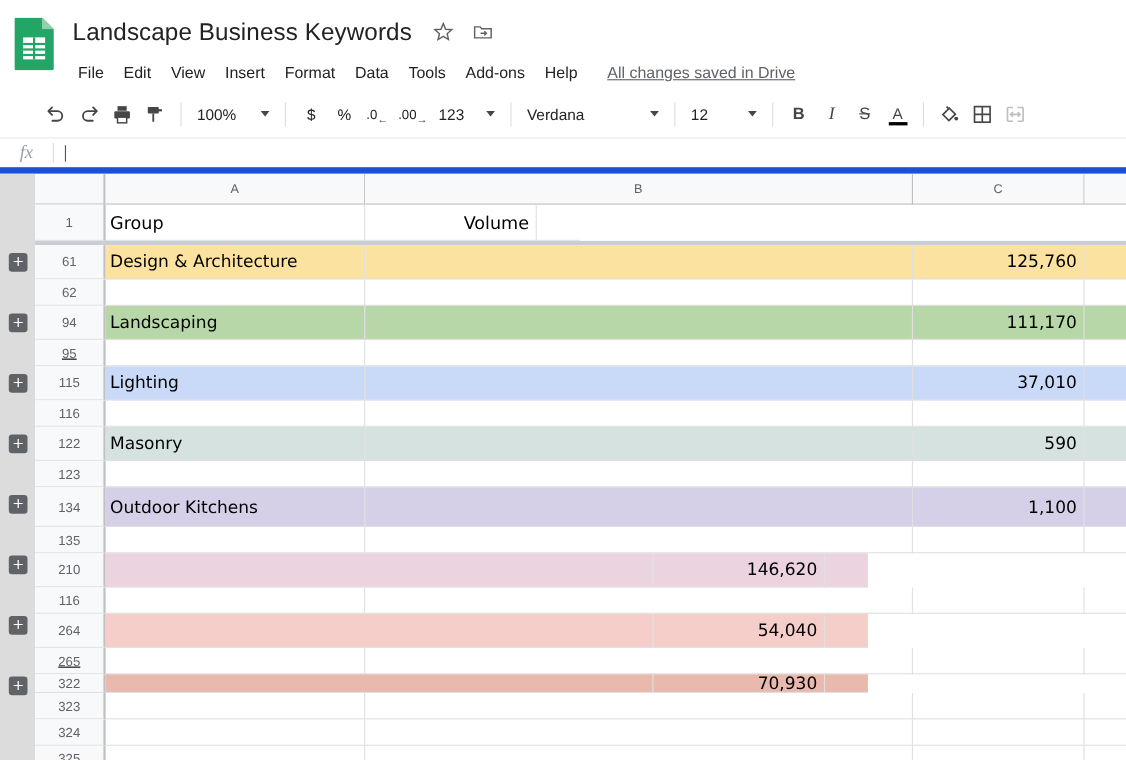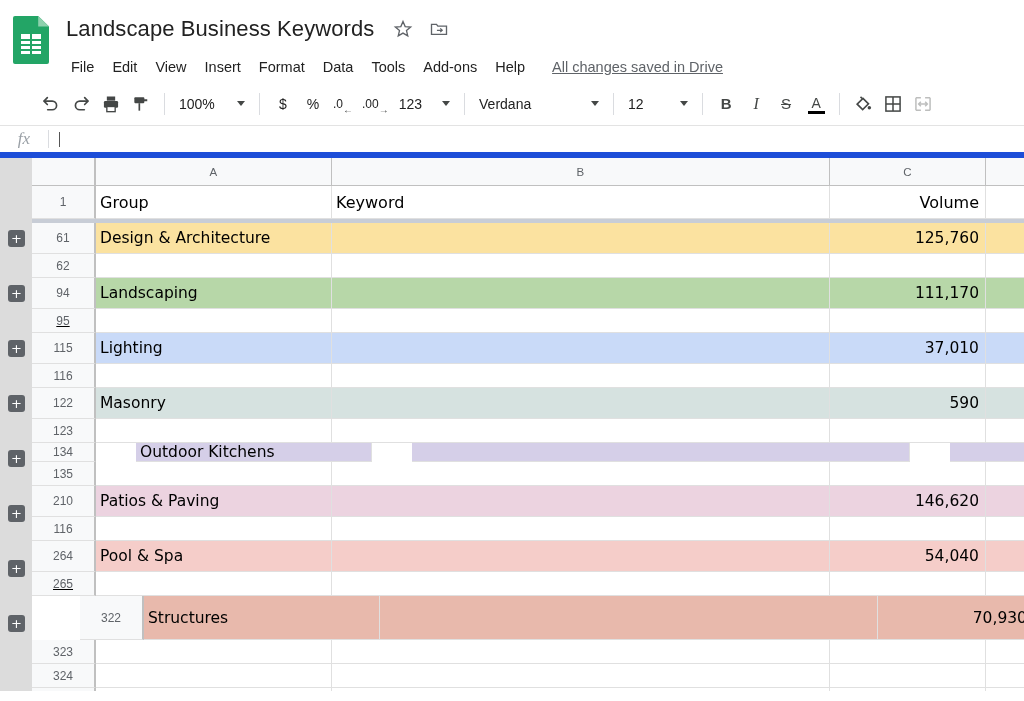--- a/index.html
+++ b/index.html
@@ -342,21 +342,20 @@
     <div class="colhead" style="width:236px">A</div>
     <div class="colhead" style="width:498px">B</div>
     <div class="colhead" style="width:156px">C</div>
     <div class="colhead-tail" style="width:38px"></div>
   </div>
 
   <div class="rows" id="rows-host">
       <div class="row head" style="height: 33px;">
         <div class="rowhead">1</div>
         <div class="cell a">Group</div>
-        <div class="cell b">Keyword</div>
         <div class="cell c">Volume</div>
         <div class="cell tail"></div>
       </div>
       <div class="group-top-sep"></div>
       <div class="row" style="height: 31px;">
         <div class="rowhead">61</div>
         <div class="cell a" style="background: rgb(251, 226, 160);">Design &amp; Architecture</div>
         <div class="cell b" style="background: rgb(251, 226, 160);"></div>
         <div class="cell c" style="background: rgb(251, 226, 160);">125,760</div>
         <div class="cell tail" style="background: rgb(251, 226, 160);"></div>
@@ -403,65 +402,62 @@
         <div class="cell c" style="background: rgb(214, 226, 224);">590</div>
         <div class="cell tail" style="background: rgb(214, 226, 224);"></div>
       </div>
       <div class="row" style="height: 24px;">
         <div class="rowhead">123</div>
         <div class="cell a"></div>
         <div class="cell b"></div>
         <div class="cell c"></div>
         <div class="cell tail"></div>
       </div>
-      <div class="row" style="height: 19px; gap: 40px;">
+      <div class="row" style="height: 36px;">
         <div class="rowhead">134</div>
         <div class="cell a" style="background: rgb(213, 207, 232);">Outdoor Kitchens</div>
         <div class="cell b" style="background: rgb(213, 207, 232);"></div>
         <div class="cell c" style="background: rgb(213, 207, 232);">1,100</div>
         <div class="cell tail" style="background: rgb(213, 207, 232);"></div>
       </div>
       <div class="row" style="height: 24px;">
         <div class="rowhead">135</div>
         <div class="cell a"></div>
         <div class="cell b"></div>
         <div class="cell c"></div>
         <div class="cell tail"></div>
       </div>
       <div class="row" style="height: 31px;">
         <div class="rowhead">210</div>
-        <div class="cell a" style="background: rgb(236, 211, 224);">Patios &amp; Paving</div>
         <div class="cell b" style="background: rgb(236, 211, 224);"></div>
         <div class="cell c" style="background: rgb(236, 211, 224);">146,620</div>
         <div class="cell tail" style="background: rgb(236, 211, 224);"></div>
       </div>
       <div class="row" style="height: 24px;">
         <div class="rowhead">116</div>
         <div class="cell a"></div>
         <div class="cell b"></div>
         <div class="cell c"></div>
         <div class="cell tail"></div>
       </div>
       <div class="row" style="height: 31px;">
         <div class="rowhead">264</div>
-        <div class="cell a" style="background: rgb(245, 205, 201);">Pool &amp; Spa</div>
         <div class="cell b" style="background: rgb(245, 205, 201);"></div>
         <div class="cell c" style="background: rgb(245, 205, 201);">54,040</div>
         <div class="cell tail" style="background: rgb(245, 205, 201);"></div>
       </div>
       <div class="row" style="height: 24px; text-decoration: underline;">
         <div class="rowhead">265</div>
         <div class="cell a"></div>
         <div class="cell b"></div>
         <div class="cell c"></div>
         <div class="cell tail"></div>
       </div>
-      <div class="row" style="height: 44px; margin-left: 48px;">
+      <div class="row" style="height: 17px;">
         <div class="rowhead">322</div>
-        <div class="cell a" style="background: rgb(232, 185, 172);">Structures</div>
         <div class="cell b" style="background: rgb(232, 185, 172);"></div>
         <div class="cell c" style="background: rgb(232, 185, 172);">70,930</div>
         <div class="cell tail" style="background: rgb(232, 185, 172);"></div>
       </div>
       <div class="row" style="height: 24px;">
         <div class="rowhead">323</div>
         <div class="cell a"></div>
         <div class="cell b"></div>
         <div class="cell c"></div>
         <div class="cell tail"></div>

